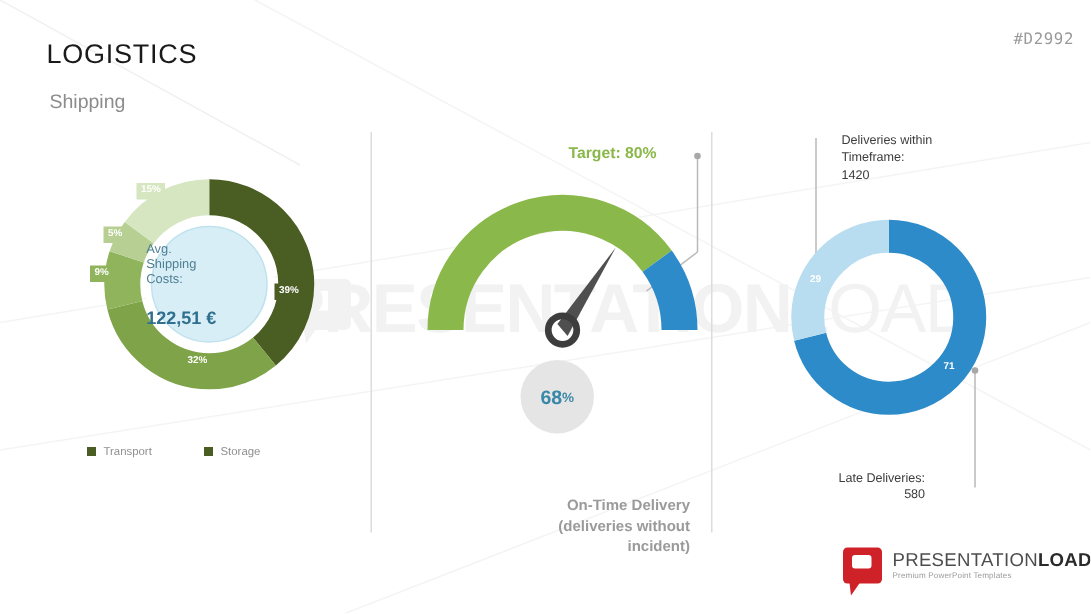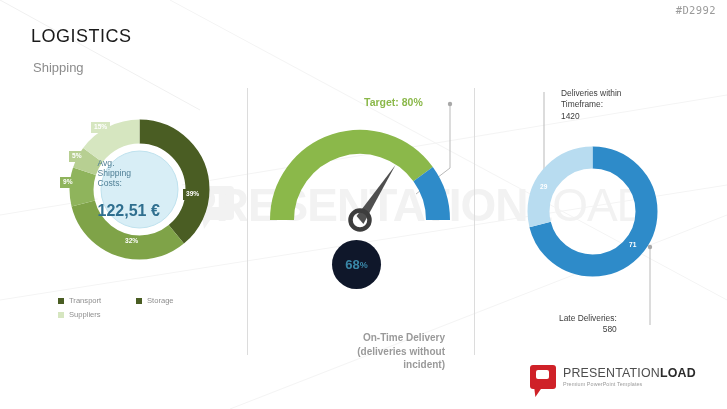--- a/index.html
+++ b/index.html
@@ -40,66 +40,66 @@
   
   .title{
     position:absolute;left:31px;top:26px;
     font-size:18px;letter-spacing:.5px;color:#1a1a1a;font-weight:400;
   }
   .subtitle{
     position:absolute;left:33px;top:60px;
     font-size:13px;color:#8c8c8c;font-weight:400;
   }
   .doc-id{
-    position:absolute;right:11px;top:4px;
+    position:absolute;right:11px;top:20px;
     font-size:10.5px;color:#9a9a9a;font-family:"DejaVu Sans Mono",monospace;
     letter-spacing:.4px;
   }
 
   
   .divider{position:absolute;width:1px;background:#dcdcdc;top:88px;height:267px;}
   .divider.d1{left:247px;}
   .divider.d2{left:474px;}
 
   
   .panel-left{position:absolute;left:0;top:0;width:247px;height:409px;}
   .donut-left{position:absolute;left:62px;top:112px;width:155px;height:155px;}
   .donut-left svg{display:block;}
   .donut-center-label{
     position:absolute;left:50%;top:50%;transform:translate(-50%,-50%);
     line-height:1.18;width:84px;
   }
   .donut-center-label .l{font-size:8.6px;color:#4f7f95;display:block;}
-  .donut-center-label .v{font-size:16px;color:#2f6f8f;font-weight:bold;display:block;margin-top:14px;}
+  .donut-center-label .v{font-size:12px;color:#2f6f8f;font-weight:bold;display:block;margin-top:14px;}
 
   .seg-label{
     position:absolute;font-size:6.6px;font-weight:bold;color:#ffffff;
     padding:2px 3px 2px 3px;line-height:1;white-space:nowrap;
   }
 
   
   .legend{position:absolute;left:58px;top:296px;width:180px;}
   .legend-row{display:flex;margin-bottom:5px;}
   .legend-item{display:flex;align-items:center;width:78px;}
   .legend-item.wide{width:auto;}
   .legend-sw{width:6px;height:6px;margin-right:5px;flex:0 0 auto;}
   .legend-tx{font-size:7.6px;color:#8f8f8f;white-space:nowrap;}
 
   
-  .panel-mid{position:absolute;left:246px;top:0;width:227px;height:409px;text-decoration:underline;}
+  .panel-mid{position:absolute;left:261px;top:0;width:227px;height:409px;text-decoration:underline;}
   .gauge{position:absolute;left:14px;top:120px;width:200px;height:112px;}
   .gauge svg{display:block;overflow:visible;}
   .target-label{
     position:absolute;left:118px;top:96px;
     font-size:10.5px;font-weight:bold;color:#8bb84a;white-space:nowrap;
   }
   .callout{position:absolute;left:0;top:0;width:227px;height:240px;pointer-events:none;}
   .kpi-circle{
     position:absolute;left:86px;top:240px;width:49px;height:49px;border-radius:50%;
-    background:#0f172a;display:flex;align-items:center;justify-content:center;
+    background:#e5e5e5;display:flex;align-items:center;justify-content:center;
   }
   .kpi-circle .num{font-size:13px;font-weight:bold;color:#3a88a8;}
   .kpi-circle .pct{font-size:9px;font-weight:bold;color:#3a88a8;}
   .kpi-caption{
     position:absolute;left:23px;top:305px;width:176px;text-align:right;
     font-size:10px;font-weight:bold;color:#9a9a9a;line-height:1.35;margin-top:26px;
   }
 
   
   .panel-right{position:absolute;left:474px;top:0;width:206px;height:409px;}
@@ -108,21 +108,21 @@
   .cal-text{position:absolute;font-size:8.4px;color:#3d3d3d;line-height:1.35;white-space:nowrap;}
   .cal-top{left:87px;top:88px;}
   .cal-bot{left:85px;top:313px;text-align:right;}
   .badge{
     position:absolute;font-size:6.6px;font-weight:bold;color:#fff;
     padding:2px 3px;line-height:1;
   }
   .leader{position:absolute;left:0;top:0;width:253px;height:409px;pointer-events:none;}
 
   
-  .logo{position:absolute;left:530px;top:365px;display:flex;align-items:center;justify-content:center;}
+  .logo{position:absolute;left:562px;top:365px;display:flex;align-items:center;justify-content:center;}
   .logo-mark{
     position:relative;width:26px;height:24px;background:#cf2128;border-radius:3px;
     margin-right:7px;
   }
   .logo-mark:after{
     content:"";position:absolute;left:6px;top:5px;width:13px;height:9px;
     background:#fff;border-radius:2px;
   }
   .logo-tail{
     position:absolute;left:4px;top:21px;width:9px;height:11px;background:#cf2128;
@@ -198,26 +198,20 @@
       <div class="legend-row">
         <div class="legend-item">
           <span class="legend-sw" style="background:#4a5d23"></span>
           <span class="legend-tx">Transport</span>
         </div>
         <div class="legend-item wide">
           <span class="legend-sw" style="background:#4a5d23"></span>
           <span class="legend-tx">Storage</span>
         </div>
       </div>
-      <div class="legend-row">
-        <div class="legend-item wide">
-          <span class="legend-sw" style="background:#d6e6c0"></span>
-          <span class="legend-tx">Suppliers</span>
-        </div>
-      </div>
     </div>
   </div>
 
   <div class="panel-mid">
 
     <div class="callout">
       <svg viewBox="0 0 227 240" width="227" height="240">
         <line x1="204" y1="104" x2="204" y2="168" stroke="#b9b9b9" stroke-width="1"></line>
         <line x1="204" y1="168" x2="170" y2="194" stroke="#b9b9b9" stroke-width="1"></line>
         <circle cx="204" cy="104" r="2.2" fill="#a8a8a8"></circle>

